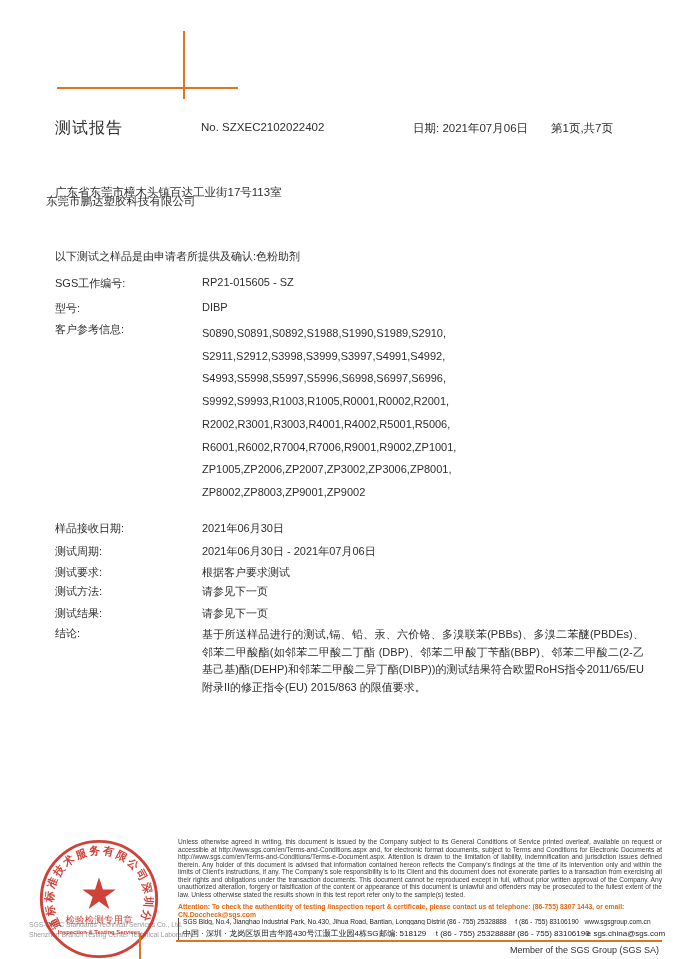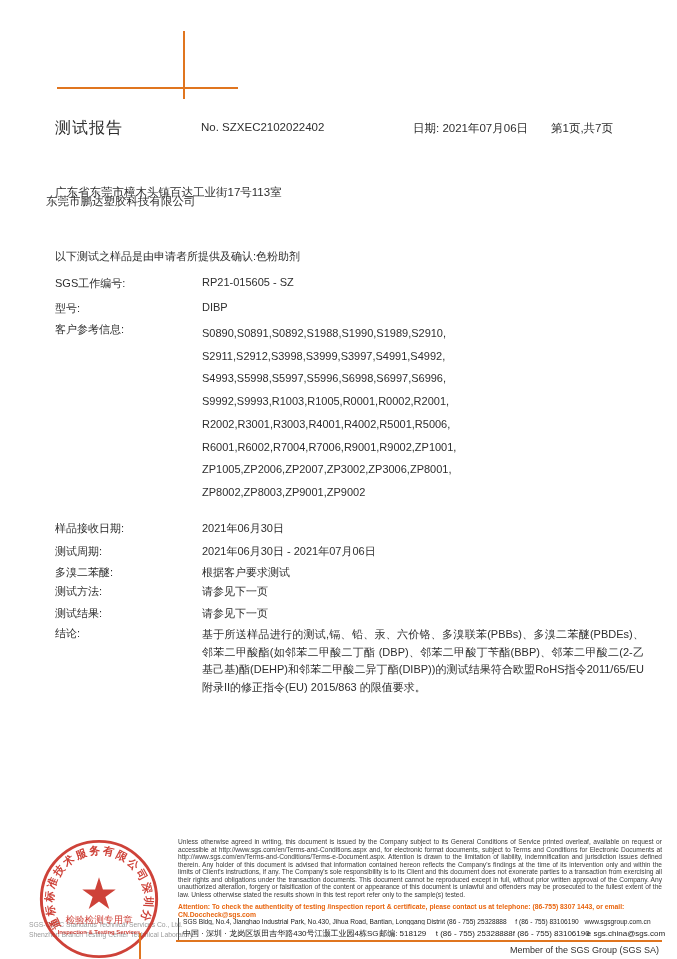--- a/index.html
+++ b/index.html
@@ -109,21 +109,21 @@
     <span class="lbl">样品接收日期:</span>
     <span class="val">2021年06月30日</span>
   </div>
 
   <div class="row r-period">
     <span class="lbl">测试周期:</span>
     <span class="val">2021年06月30日 - 2021年07月06日</span>
   </div>
 
   <div class="row r-req">
-    <span class="lbl">多溴二苯醚:</span>
+    <span class="lbl">测试要求:</span>
     <span class="val">根据客户要求测试</span>
   </div>
 
   <div class="row r-method">
     <span class="lbl">测试方法:</span>
     <span class="val">请参见下一页</span>
   </div>
 
   <div class="row r-result">
     <span class="lbl">测试结果:</span>

